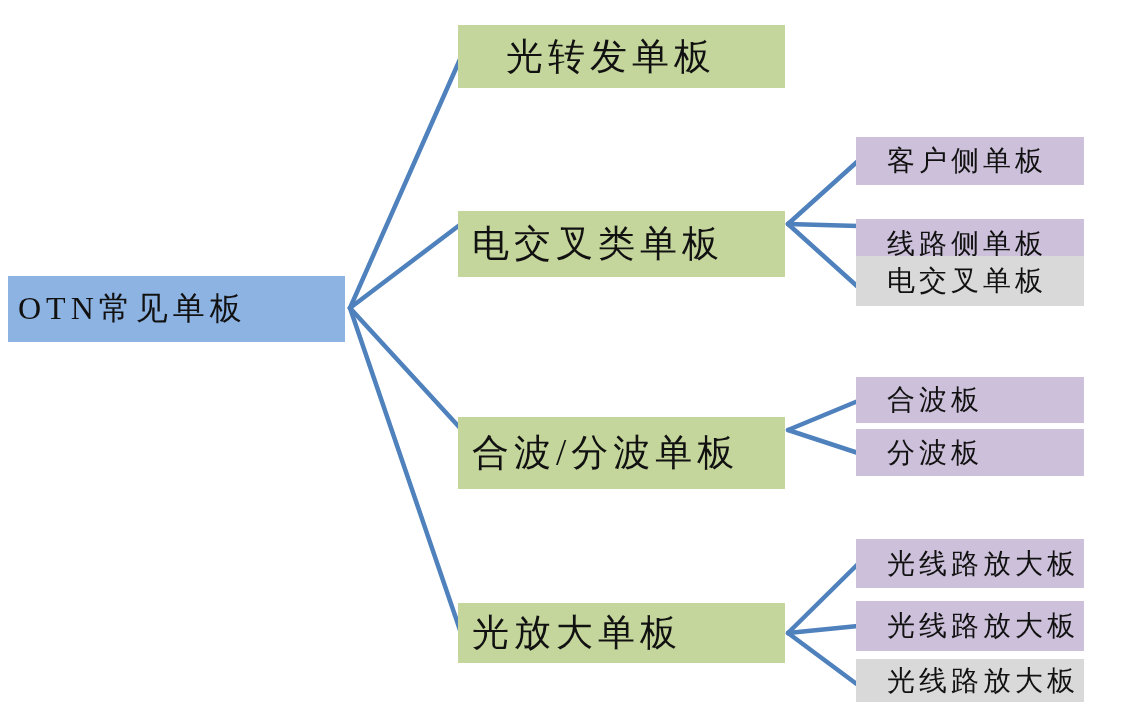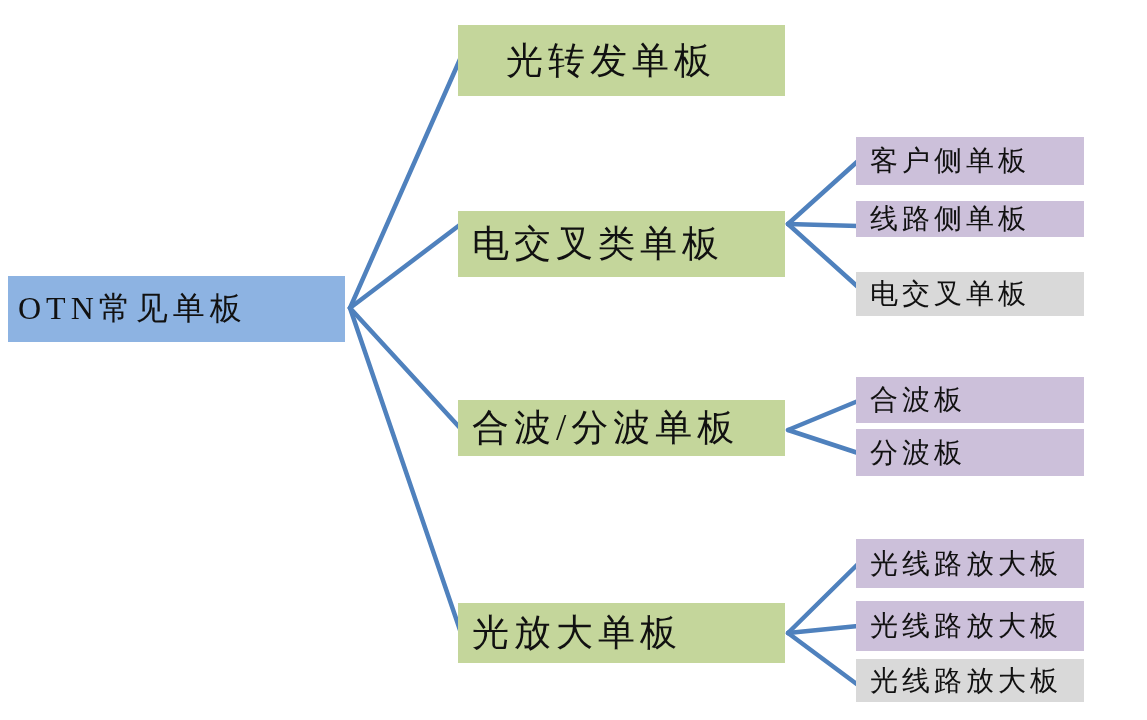--- a/index.html
+++ b/index.html
@@ -39,35 +39,35 @@
     letter-spacing: 5px;
     padding-left: 10px;
   }
   .node-branch {
     left: 458px; width: 327px;
     background: var(--branch-bg, #C4D69B);
     font-size: 37px;
     letter-spacing: 5px;
     padding-left: 14px;
   }
-  .node-b1 { top: 25px;  height: 71px; padding-left: 48px; }
+  .node-b1 { top: 25px;  height: 63px; padding-left: 48px; }
   .node-b2 { top: 191px; height: 66px; margin-top: 20px; }
-  .node-b3 { top: 400px; height: 56px; }
+  .node-b3 { top: 417px; height: 72px; }
   .node-b4 { top: 603px; height: 60px; }
   .node-child {
     left: 856px; width: 228px;
     font-size: 28px;
     letter-spacing: 4px;
-    padding-left: 14px;
+    padding-left: 31px;
   }
   .variant-purple { background: var(--child-purple-bg, #CCC0DA); }
   .variant-gray   { background: var(--child-gray-bg,   #D9D9D9); }
   .node-c1a { top: 137px; height: 48px; }
-  .node-c1b { top: 201px; height: 36px; }
-  .node-c1c { top: 272px; height: 44px; }
+  .node-c1b { top: 219px; height: 50px; }
+  .node-c1c { top: 256px; height: 50px; }
   .node-c2a { top: 377px; height: 46px; }
   .node-c2b { top: 429px; height: 47px; }
   .node-c3a { top: 539px; height: 49px; }
   .node-c3b { top: 601px; height: 50px; }
   .node-c3c { top: 659px; height: 43px; }
   .connector-layer line {
     stroke: var(--line-color, #4F81BD);
     stroke-width: 4.5;
     stroke-linecap: round;
   }

